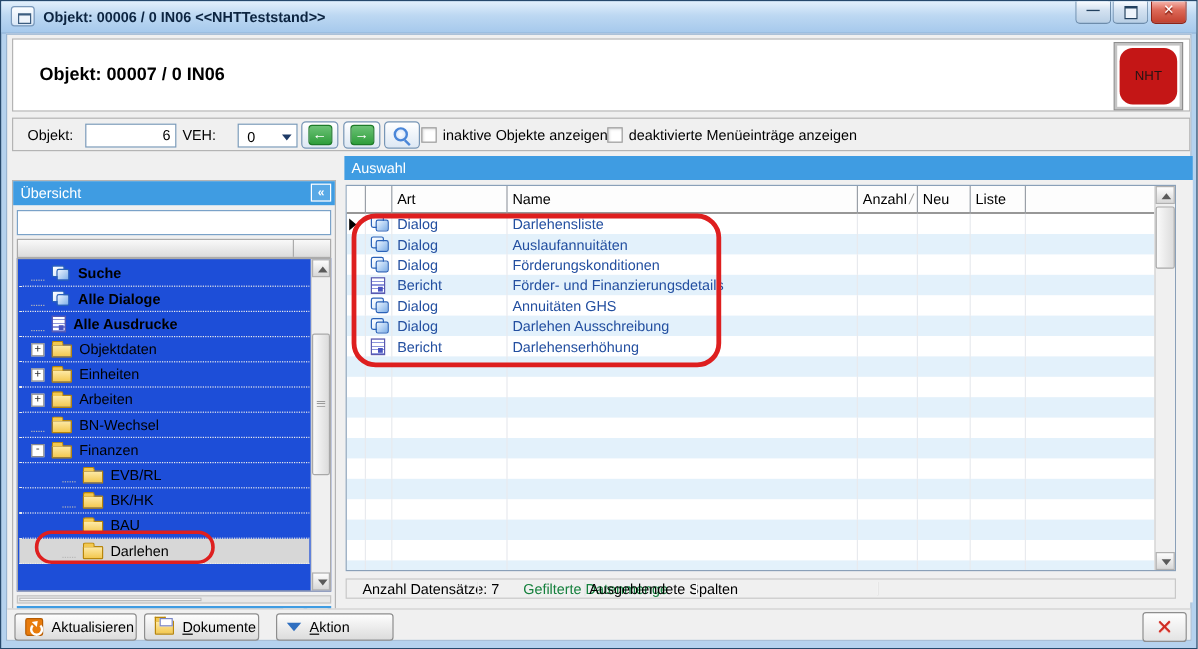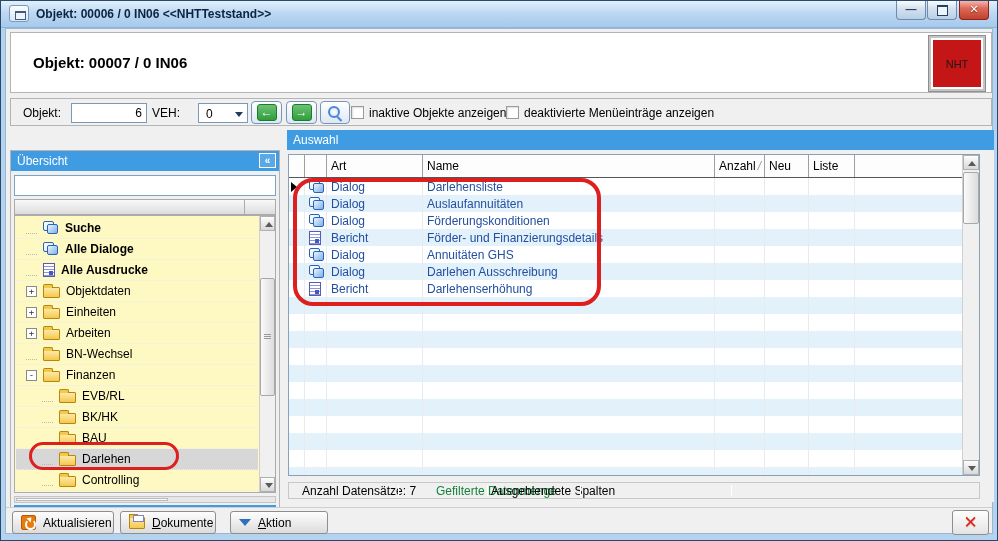--- a/index.html
+++ b/index.html
@@ -24,21 +24,21 @@
   .cap-close { right:8px; background:linear-gradient(#f6b6ad,#dd6a59 40%,#c2402e); border-color:#8d2418;
     color:#fff; font-weight:bold; text-shadow:0 1px 1px #7e1d10; }
 
   
   .client { position:absolute; top:27px; left:4px; right:4px; bottom:6px; background:#f0f0f0; border:1px solid #9ab6d2; }
 
   
   .hdr { position:absolute; left:4px; top:3px; width:982px; height:61px; background:#fff; border:1px solid #b4b4b4; }
   .hdr-title { position:absolute; left:22px; top:21px; font-size:15px; font-weight:bold; }
   .nht { position:absolute; right:6px; top:3px; width:56px; height:55px; border:2px solid #c4c4c4; outline:1px solid #8e8e8e; background:#fff; padding:2px; }
-  .nht-in { width:100%; height:100%; background:#c41616; display:flex; align-items:center; justify-content:center; color:#241414; font-size:11px; }
+  .nht-in { width:100%; height:100%; background:#c41616; display:flex; align-items:center; justify-content:center; color:#241414; font-size:11px;border-radius:11px; }
 
   
   .tbar { position:absolute; left:4px; top:69px; width:982px; height:28px; background:#f0f0f0; border:1px solid #b4b4b4; }
   .tbar .lab { position:absolute; top:7px; }
   .tb-input { position:absolute; left:60px; top:4px; width:76px; height:20px; border:1px solid #7a9ab8; background:#fff;
     text-align:right; padding-right:4px; font:12px "Liberation Sans",sans-serif; }
   .combo { position:absolute; left:187px; top:4px; width:50px; height:20px; border:1px solid #7a9ab8; background:#fff; }
   .combo .val { position:absolute; left:7px; top:3px; }
   .combo .arr { position:absolute; right:4px; top:8px; width:0; height:0; border-left:4px solid transparent; border-right:4px solid transparent; border-top:5px solid #1e3a66; }
   .nav-btn { position:absolute; top:2px; width:31px; height:23px; border:1px solid #7796b6; border-radius:4px;
@@ -56,24 +56,24 @@
   
   .phead { position:absolute; left:0; top:0; right:0; height:20px; background:#3f9ce2; color:#fff; line-height:20px; padding-left:6px; }
 
   
   .sidebar { position:absolute; left:4px; top:101px; width:270px; height:372px; background:#f0f0f0; border:1px solid #b4b4b4;margin-top:20px; }
   .collapse-btn { position:absolute; right:3px; top:2px; width:17px; height:15px; border:1px solid #fff; background:#58a9e6;
     color:#fff; text-align:center; line-height:13px; font-size:10px; font-weight:bold; }
   .side-filter { position:absolute; left:3px; top:24px; width:262px; height:21px; border:1px solid #7aa2c8; background:#fff; font:12px "Liberation Sans",sans-serif; padding:0 4px; }
   .side-strip { position:absolute; left:3px; top:48px; width:262px; height:16px; background:linear-gradient(#f9f9f9,#dcdcdc); border:1px solid #ababab; }
   .side-strip::after { content:""; position:absolute; right:30px; top:0; bottom:0; width:1px; background:#ababab; }
-  .treebox { position:absolute; left:3px; top:64px; width:262px; height:278px; background:#fef9c3; border:1px solid #ababab; }
+  .treebox { position:absolute; left:3px; top:64px; width:262px; height:278px; background:#1d4ed8; border:1px solid #ababab; }
   .treelist { position:absolute; left:1px; top:1px; right:17px; bottom:1px; overflow:hidden; padding-top:1px; }
   .trerow { position:relative; height:21px; display:flex; align-items:center; gap:6px; padding-left:10px; border-bottom:1px dotted #ececec; }
-  .trerow.lvl2 { padding-left:26px; }
+  .trerow.lvl2 { padding-left:36px; }
   .trerow.sel { background:#d7d7d7; }
   .trerow.bold .trelbl { font-weight:bold; }
   .exp { width:11px; height:11px; border:1px solid #8a8a8a; background:#fff; font:9px/9px "DejaVu Sans Mono",monospace; text-align:center; color:#333; flex:0 0 11px; }
   .exp.noexp { border:none; background:transparent; border-top:1px dotted #b8b8b8; height:1px; margin-top:10px; }
   .ic-folder { position:relative; width:17px; height:11px; flex:0 0 17px; background:linear-gradient(#fde9a6,#f3c84f); border:1px solid #b8860b; border-radius:1px; margin-top:2px; }
   .ic-folder::before { content:""; position:absolute; top:-4px; left:-1px; width:8px; height:3px; background:#f3c84f; border:1px solid #b8860b; border-bottom:none; border-radius:2px 2px 0 0; }
   .ic-dialog { position:relative; width:16px; height:14px; flex:0 0 16px; display:inline-block; }
   .ic-dialog i { position:absolute; border:1px solid #2a62b8; border-radius:2px; width:11px; height:10px; }
   .ic-dialog .b { left:0; top:0; background:linear-gradient(135deg,#ffffff,#cfe4f8); }
   .ic-dialog .f { left:4px; top:3px; background:linear-gradient(135deg,#eaf4ff,#7fb0e8); }
@@ -257,25 +257,20 @@
             <div class="trerow lvl2">
               <span class="exp noexp"></span>
               <span class="ic-folder"></span>
               <span class="trelbl">BAU</span>
             </div>
             <div class="trerow lvl2 sel">
               <span class="exp noexp"></span>
               <span class="ic-folder"></span>
               <span class="trelbl">Darlehen</span>
             </div>
-            <div class="trerow lvl2">
-              <span class="exp noexp"></span>
-              <span class="ic-folder"></span>
-              <span class="trelbl">Controlling</span>
-            </div>
           </div>
         <div class="tree-annot"></div>
         <div class="tree-vscroll">
           <span class="sb-btn sb-up"></span>
           <span class="sb-thumb">
               <span class="sb-grip"></span>
             </span>
           <span class="sb-btn sb-dn"></span>
         </div>
       </div>

